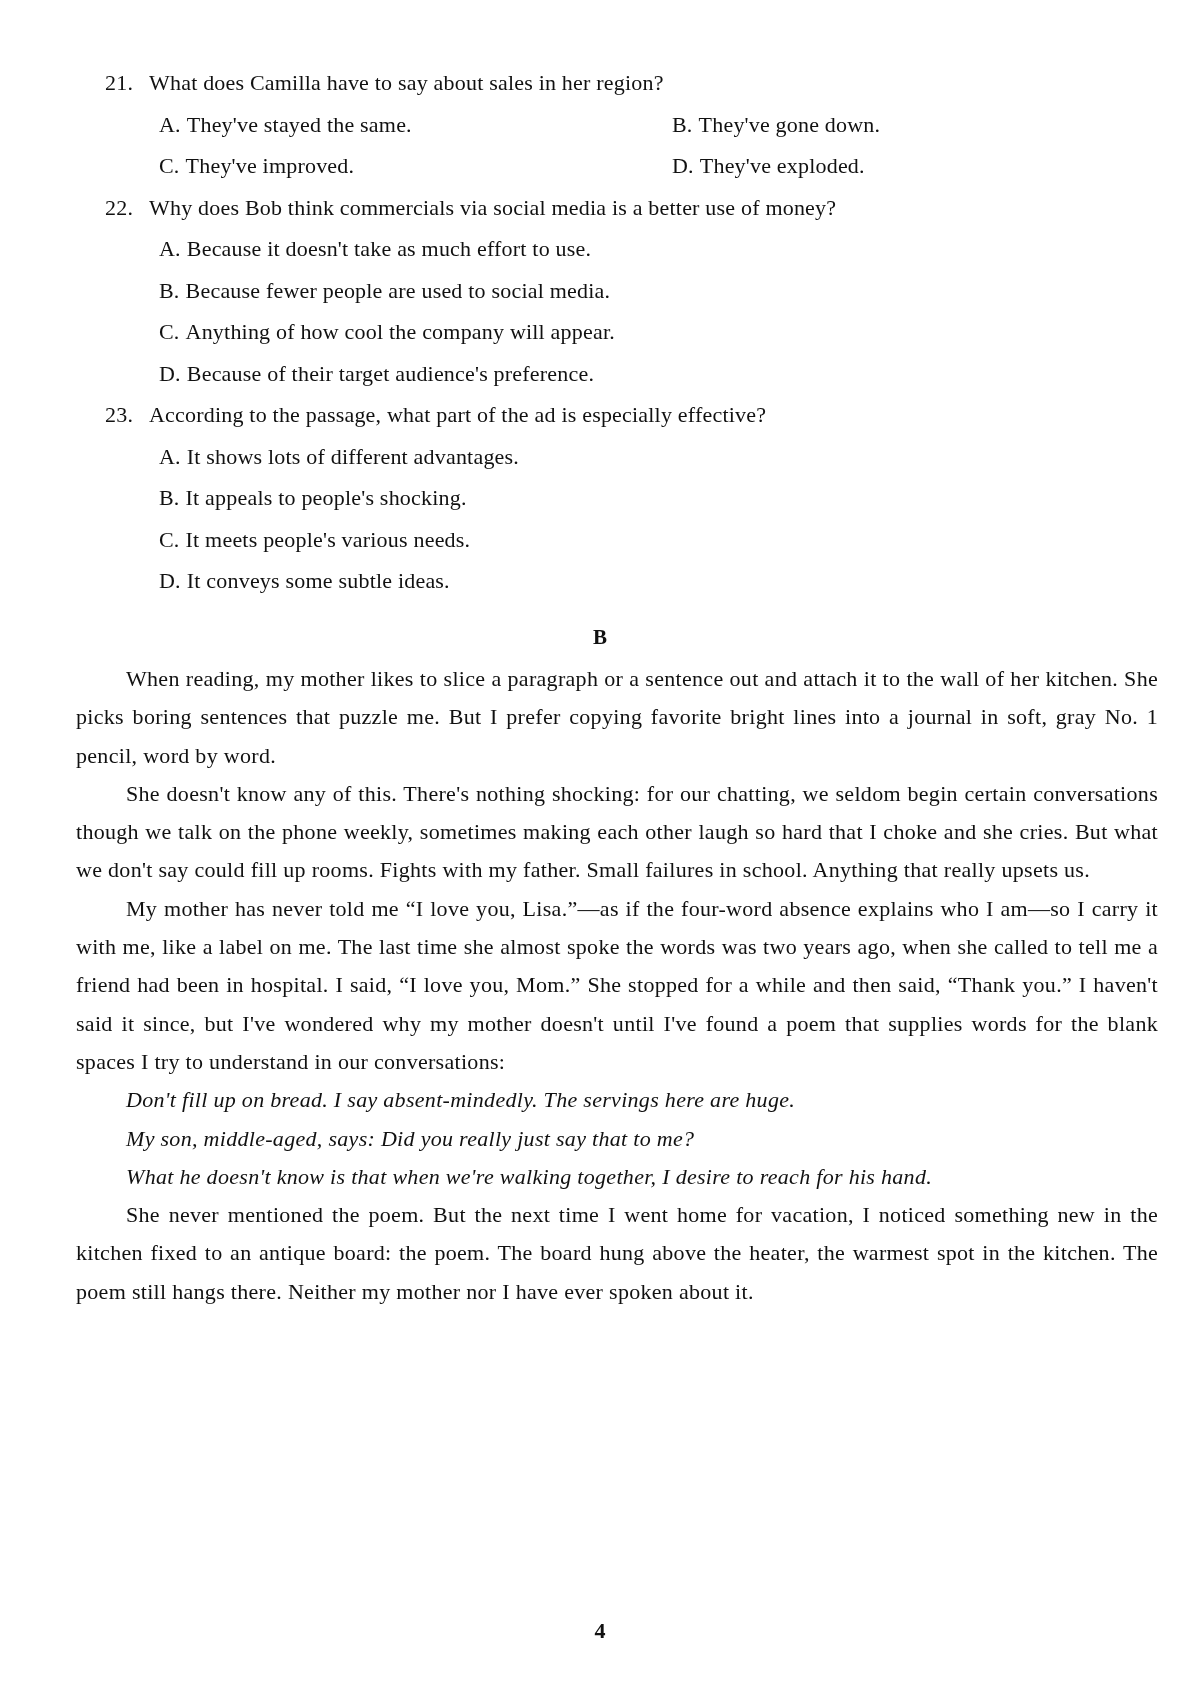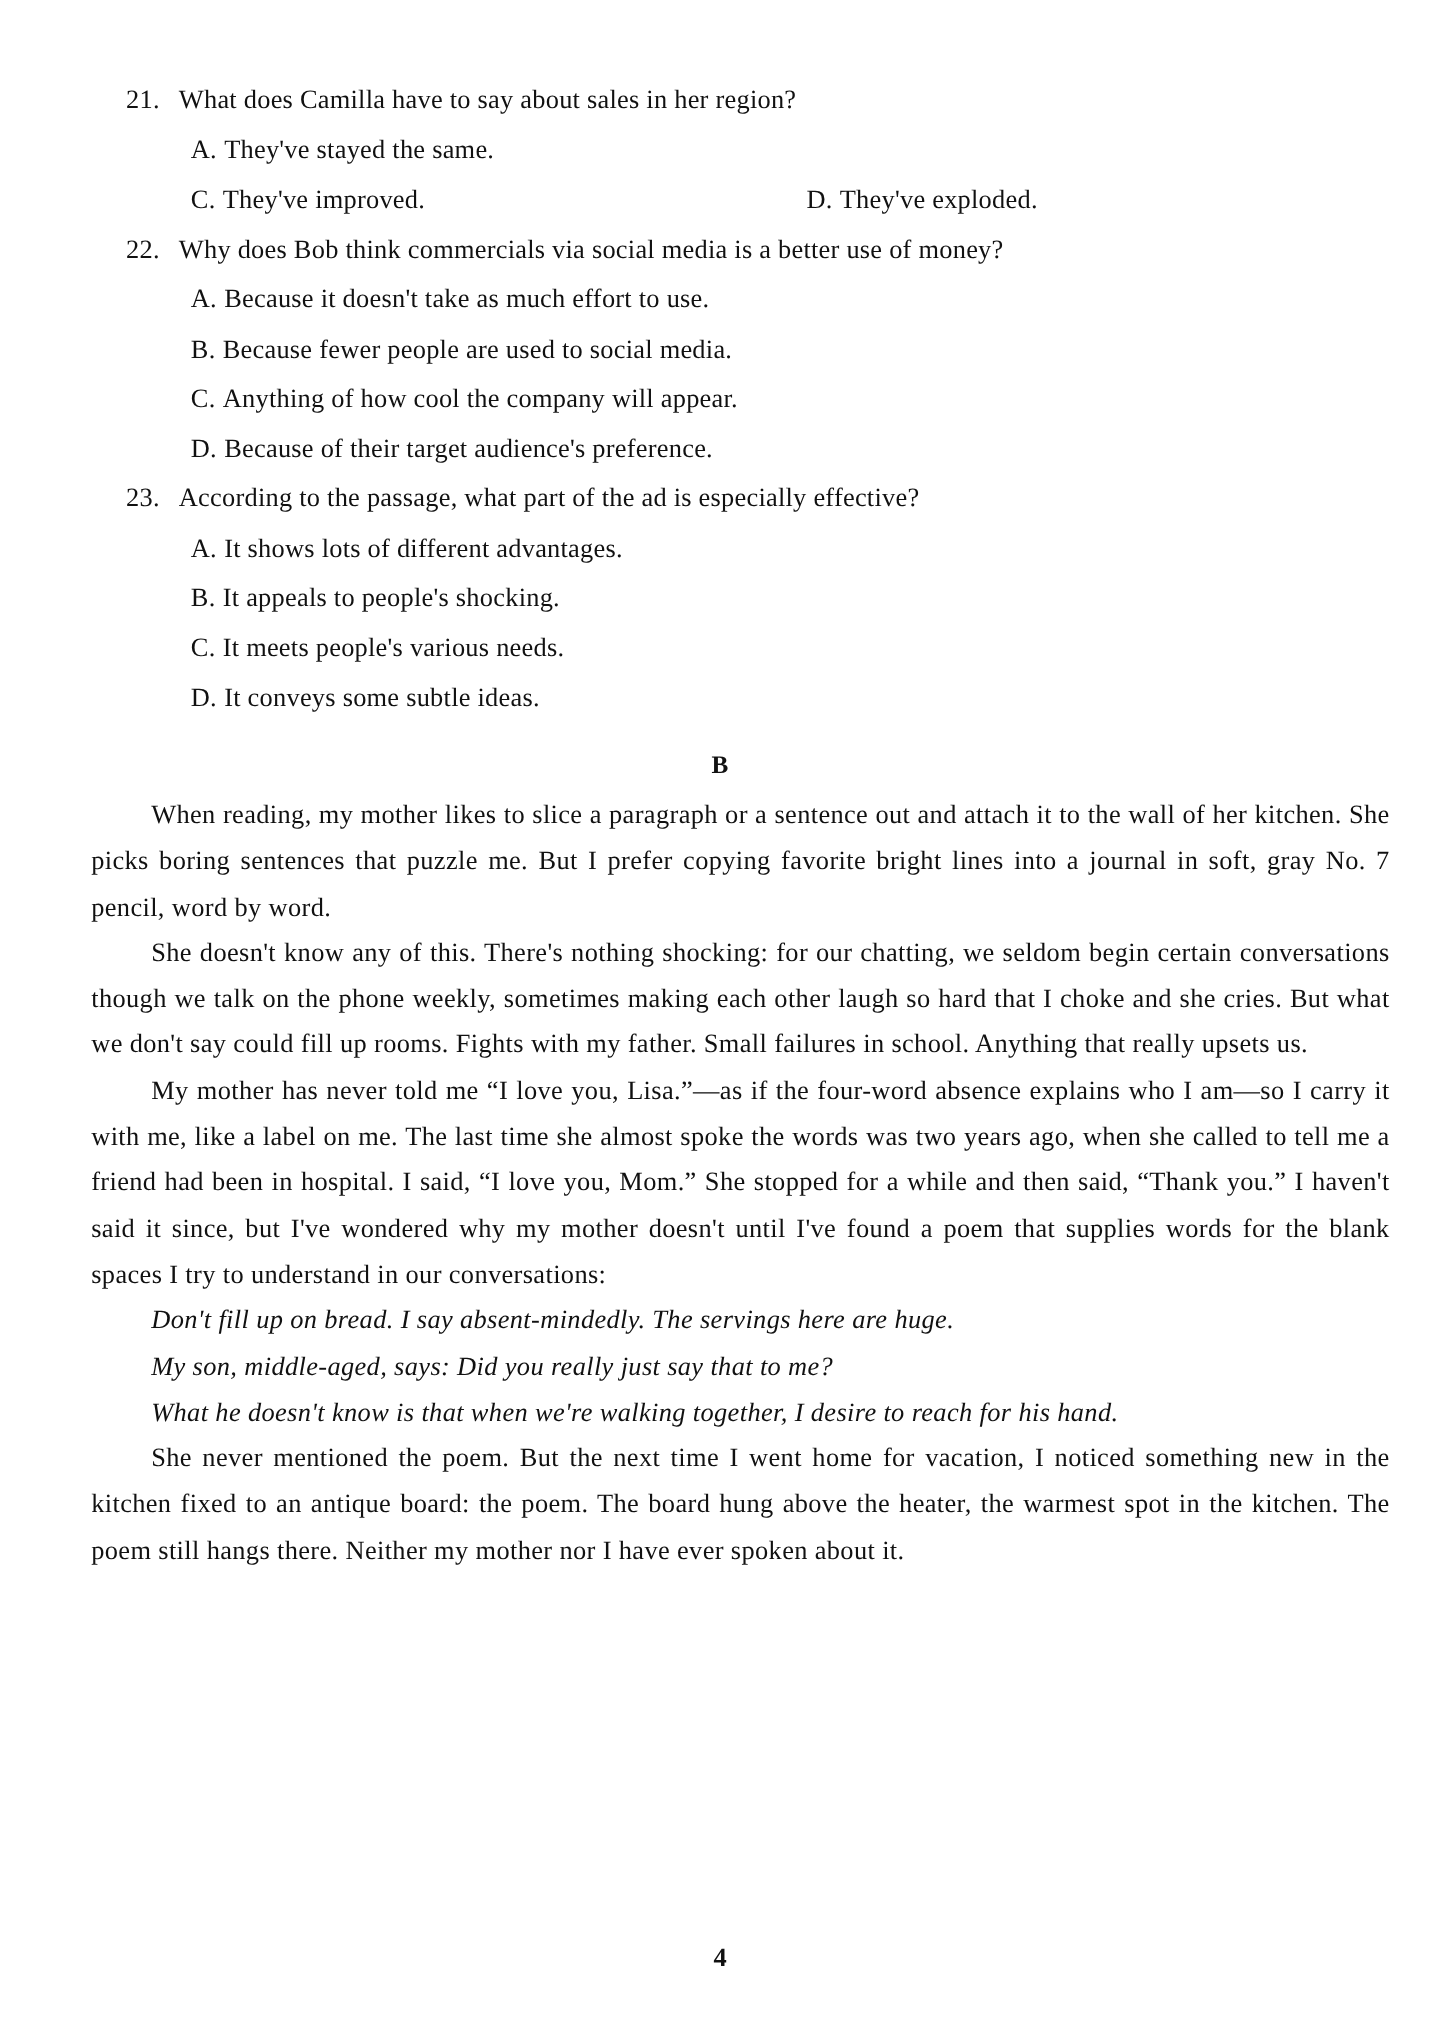--- a/index.html
+++ b/index.html
@@ -103,20 +103,23 @@
   <div class="questions">
 
     <div>
       <div class="question-stem">
         <span class="q-num">21.</span><span>What does Camilla have to say about sales in her region?</span>
       </div>
       <div class="option-row two-col">
         <div class="opt">
           <span class="opt-letter">A.</span><span>They've stayed the same.</span>
         </div>
+        <div class="opt">
+          <span class="opt-letter">B.</span><span>They've gone down.</span>
+        </div>
       </div>
       <div class="option-row two-col">
         <div class="opt">
           <span class="opt-letter">C.</span><span>They've improved.</span>
         </div>
         <div class="opt">
           <span class="opt-letter">D.</span><span>They've exploded.</span>
         </div>
       </div>
     </div>
@@ -155,21 +158,21 @@
       <div class="option-row">
         <span class="opt-letter">D.</span><span>It conveys some subtle ideas.</span>
       </div>
     </div>
 
   </div>
 
   <div class="section-heading">B</div>
 
   <div class="passage">
-    <p>When reading, my mother likes to slice a paragraph or a sentence out and attach it to the wall of her kitchen. She picks boring sentences that puzzle me. But I prefer copying favorite bright lines into a journal in soft, gray No. 7 pencil, word by word.</p>
+    <p>When reading, my mother likes to slice a paragraph or a sentence out and attach it to the wall of her kitchen. She picks boring sentences that puzzle me. But I prefer copying favorite bright lines into a journal in soft, gray No. 1 pencil, word by word.</p>
     <p>She doesn't know any of this. There's nothing shocking: for our chatting, we seldom begin certain conversations though we talk on the phone weekly, sometimes making each other laugh so hard that I choke and she cries. But what we don't say could fill up rooms. Fights with my father. Small failures in school. Anything that really upsets us.</p>
     <p>My mother has never told me “I love you, Lisa.”—as if the four-word absence explains who I am—so I carry it with me, like a label on me. The last time she almost spoke the words was two years ago, when she called to tell me a friend had been in hospital. I said, “I love you, Mom.” She stopped for a while and then said, “Thank you.” I haven't said it since, but I've wondered why my mother doesn't until I've found a poem that supplies words for the blank spaces I try to understand in our conversations:</p>
     <p class="poem-line">Don't fill up on bread. I say absent-mindedly. The servings here are huge.</p>
     <p class="poem-line">My son, middle-aged, says: Did you really just say that to me?</p>
     <p class="poem-line">What he doesn't know is that when we're walking together, I desire to reach for his hand.</p>
     <p>She never mentioned the poem. But the next time I went home for vacation, I noticed something new in the kitchen fixed to an antique board: the poem. The board hung above the heater, the warmest spot in the kitchen. The poem still hangs there. Neither my mother nor I have ever spoken about it.</p>
   </div>
 
   <div class="page-number">4</div>
 

